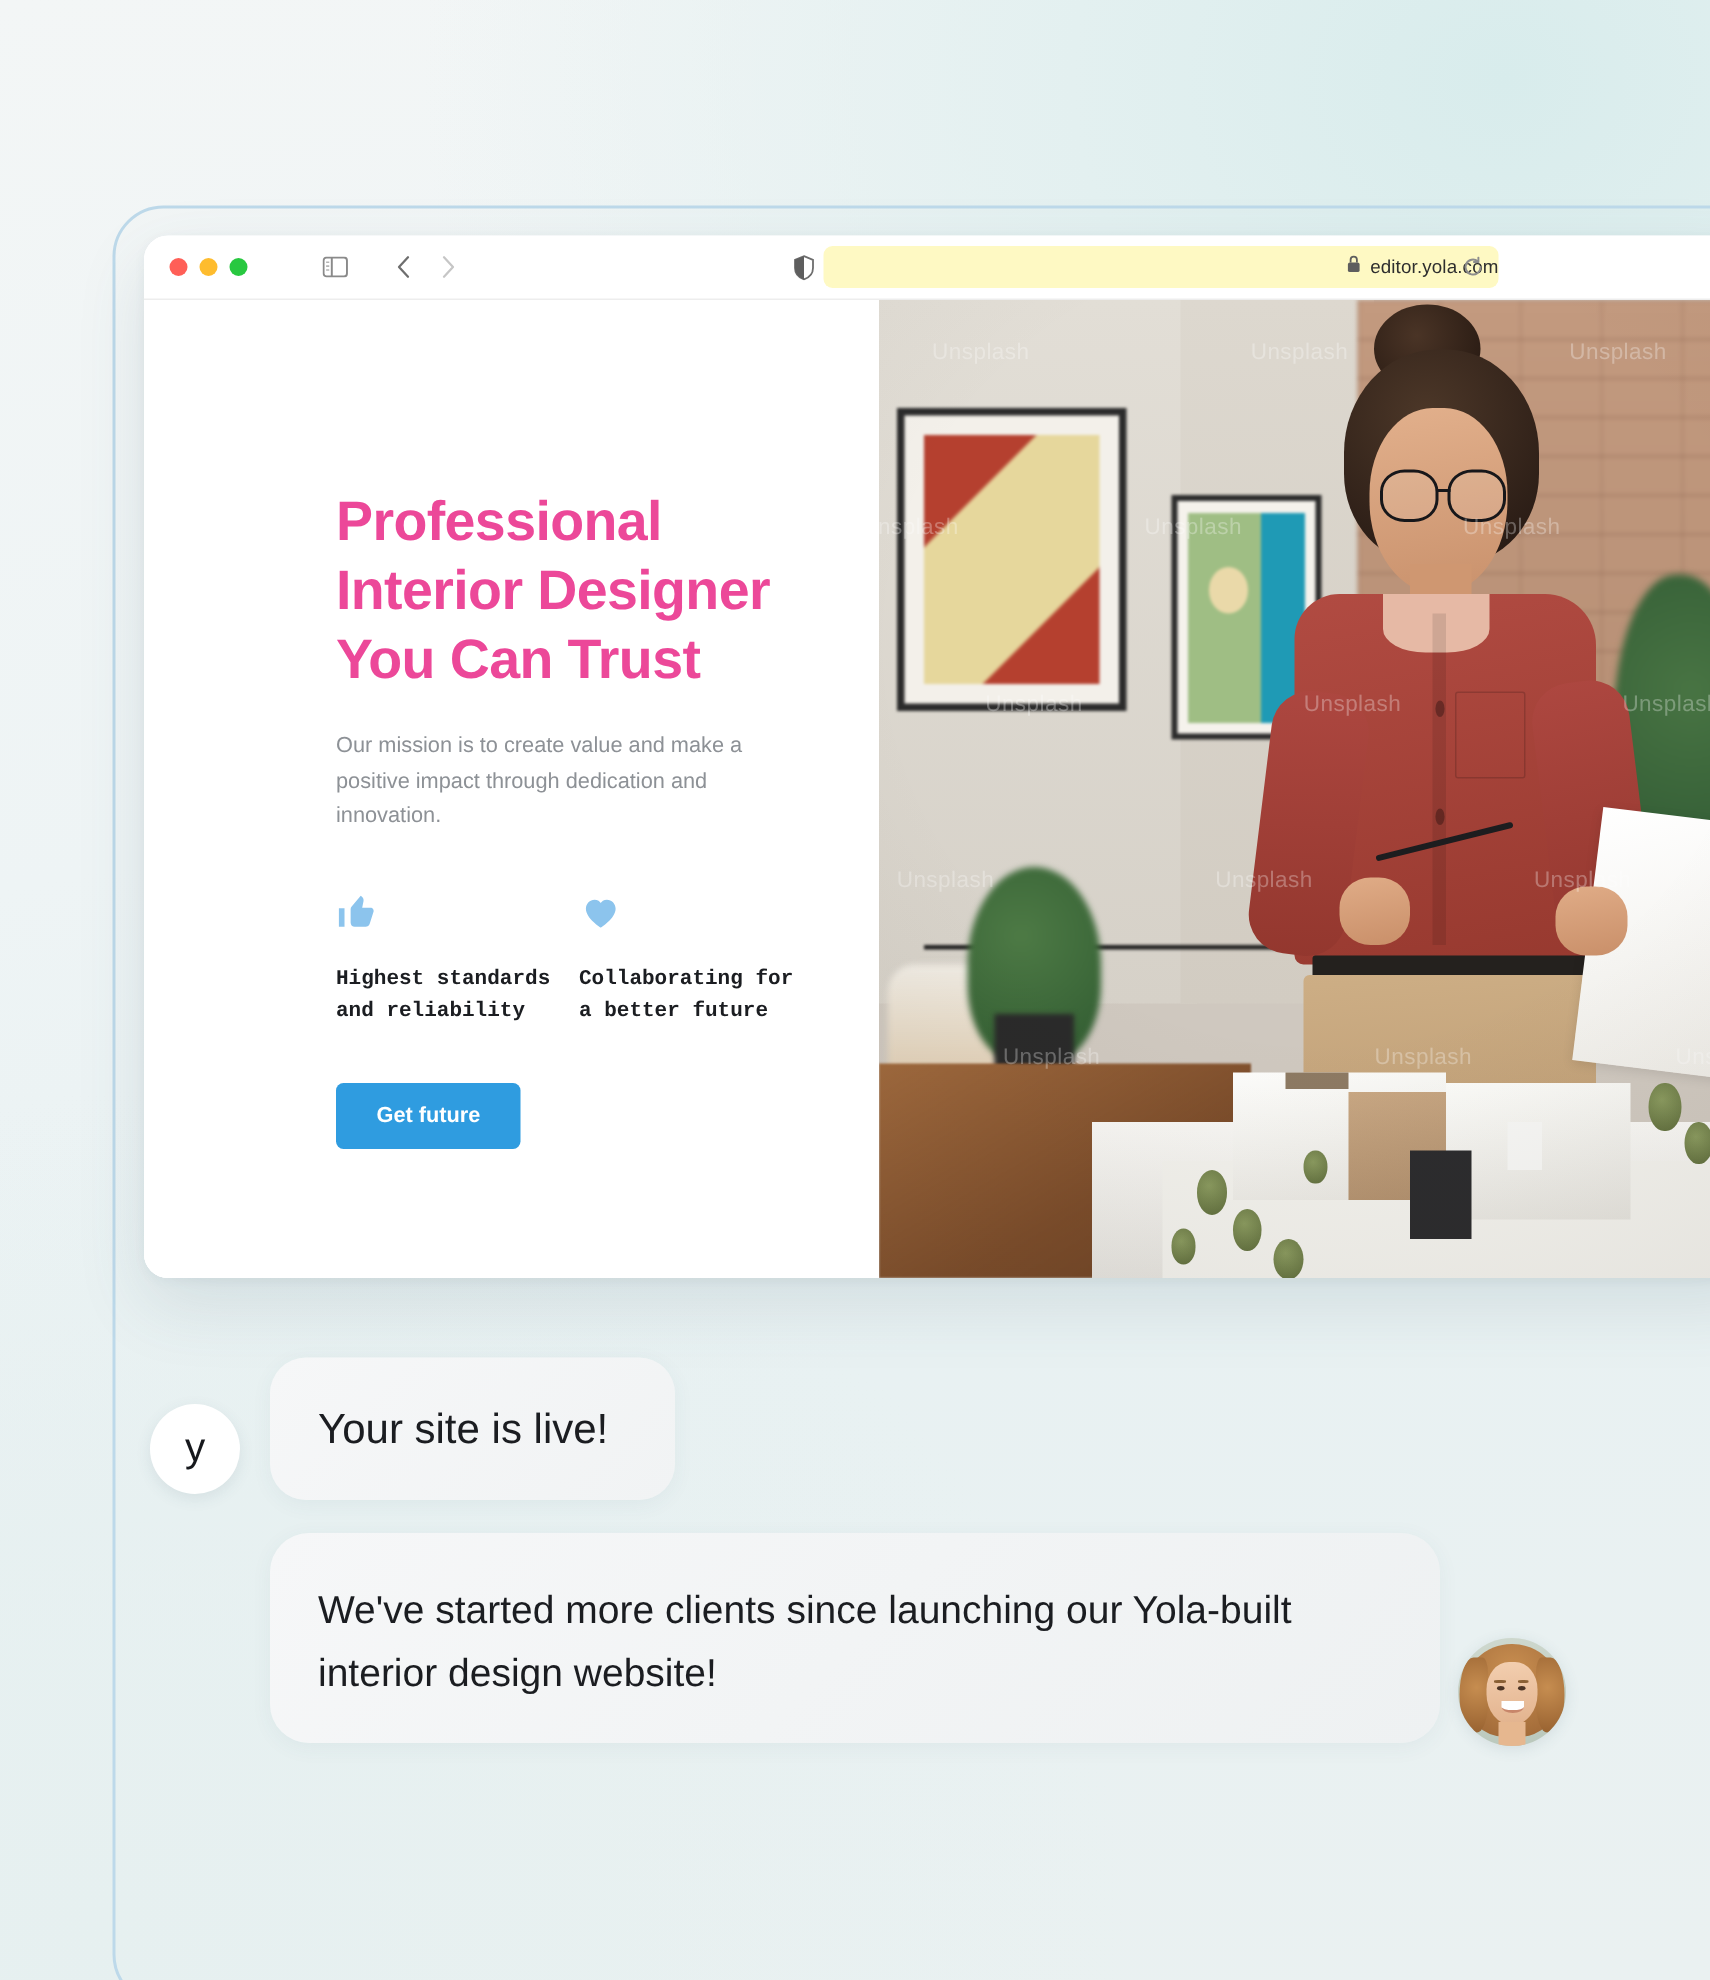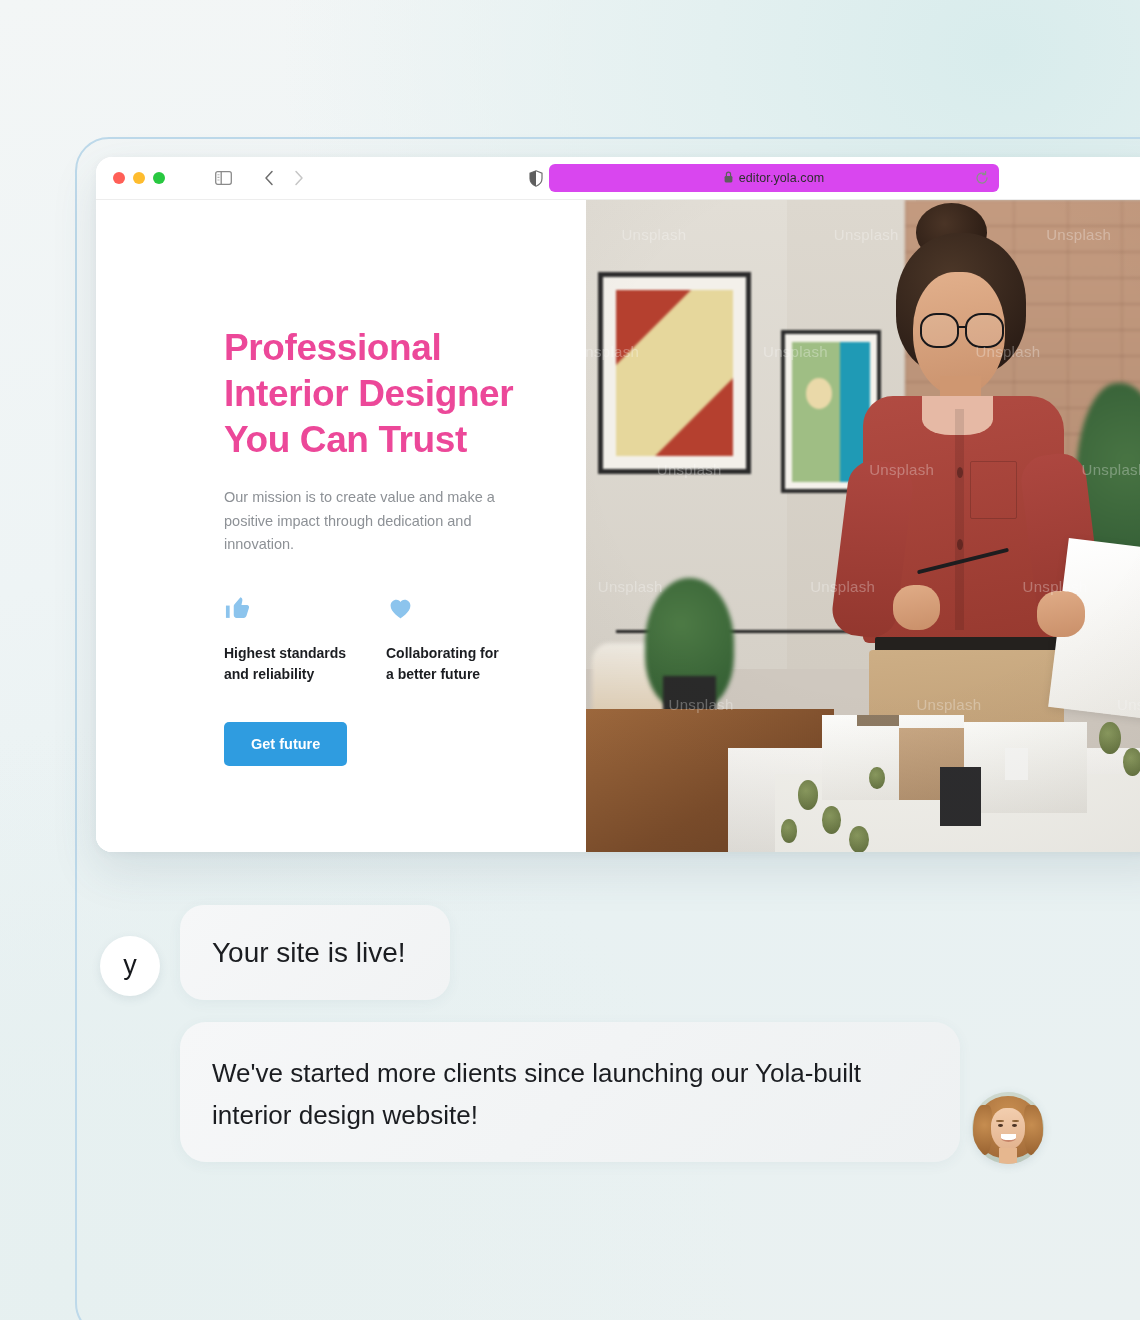--- a/index.html
+++ b/index.html
@@ -86,25 +86,25 @@
     left: 427px; top: 50%;
     transform: translateY(-50%);
   }
 
   #url-bar {
     position: absolute;
     left: 453px;
     top: 7px;
     width: 450px;
     height: 28px;
-    background: #d946ef;
+    background: #fef9c3;
     border-radius: 6px;
     display: flex;
     align-items: center;
-    justify-content: center;
+    justify-content: flex-end;
   }
   #url-inner { display: flex; align-items: center; gap: 6px; }
   #url-text {
     font-size: 12.5px;
     color: #2e2e2e;
     letter-spacing: .1px;
   }
   #reload-wrap {
     position: absolute;
     right: 10px; top: 50%;
@@ -140,20 +140,21 @@
     width: 282px;
     font-size: 14.5px;
     line-height: 23.5px;
     color: #8d9196;
   }
 
   #features {
     margin-top: 36px;
     display: flex;
     gap: 0;
+    font-family: Liberation Mono, monospace;
   }
   .feature { width: 162px; }
   .feature-icon { height: 30px; color: #8cc4ed; display: block; }
   .feature-label {
     margin-top: 20px;
     font-size: 14px;
     line-height: 21px;
     font-weight: 700;
     color: #1b1d21;
     white-space: pre-line;

